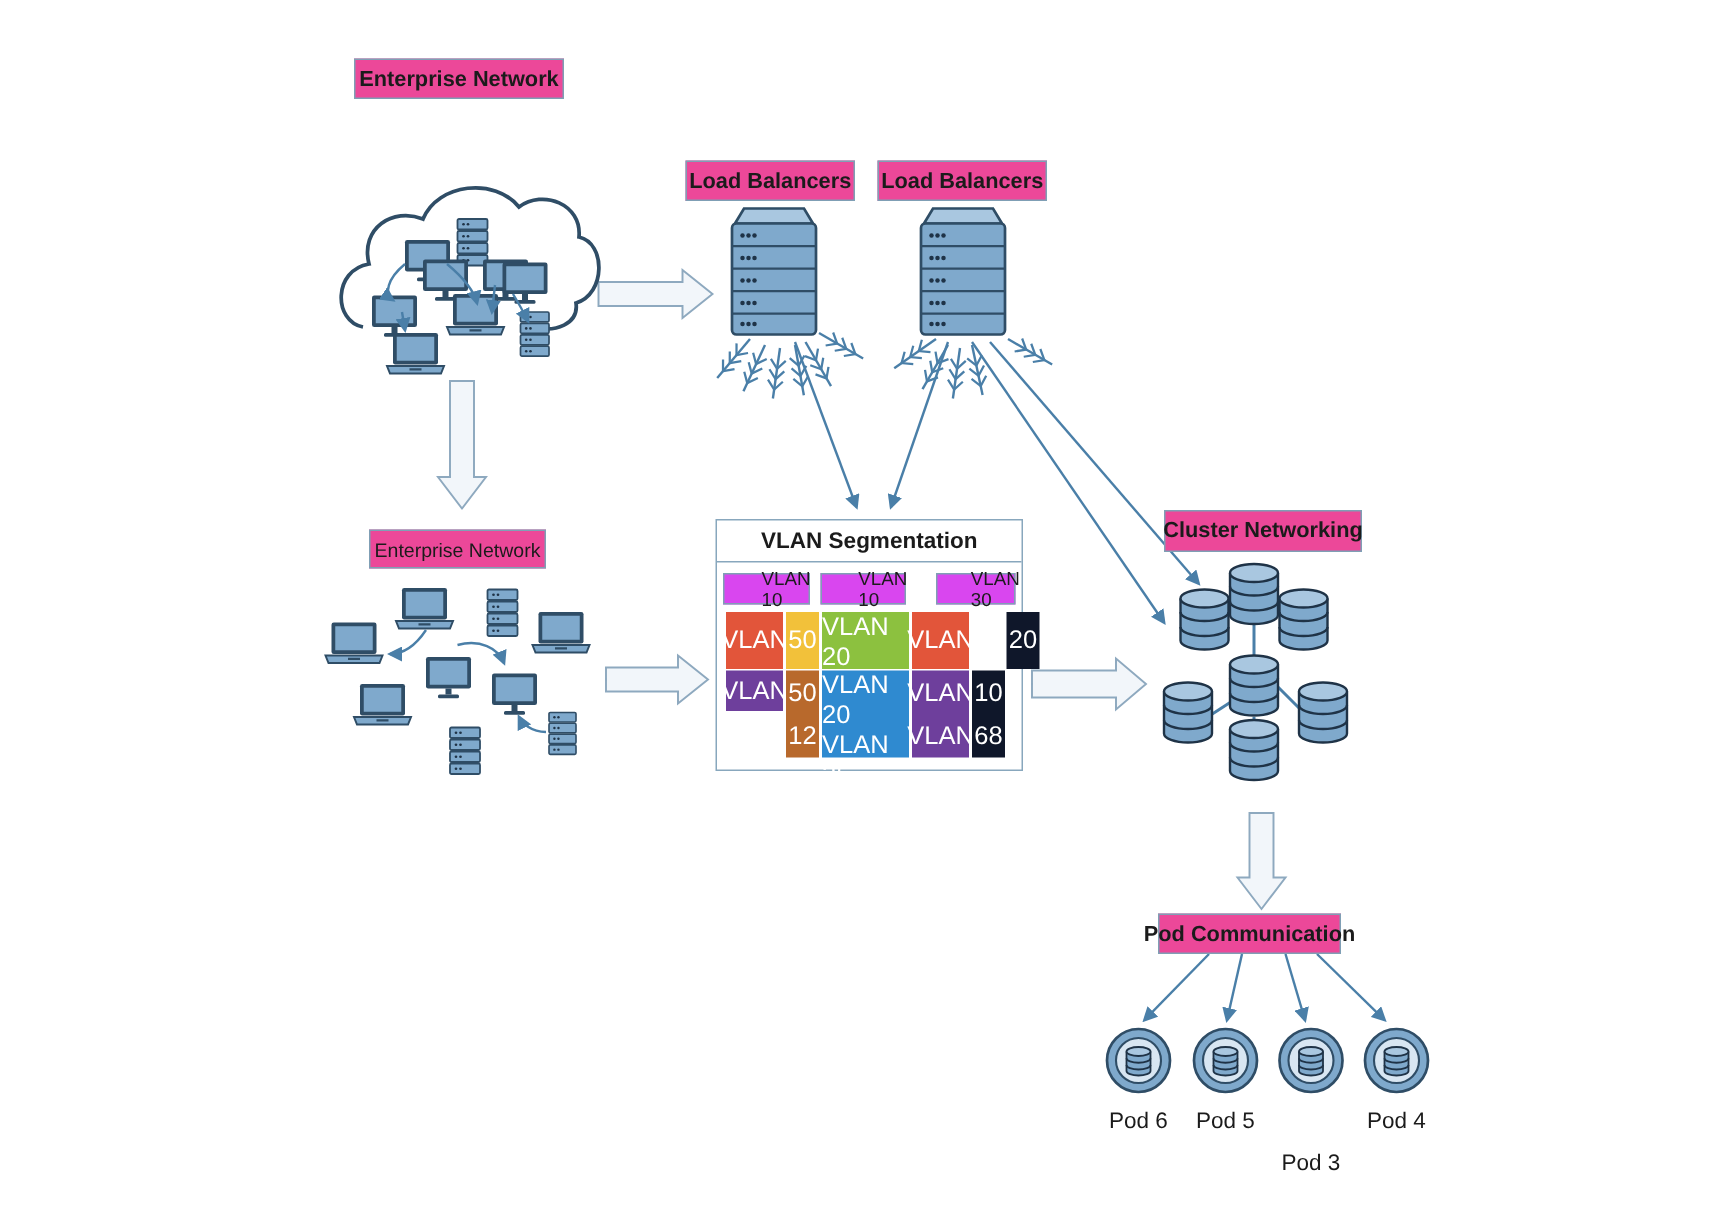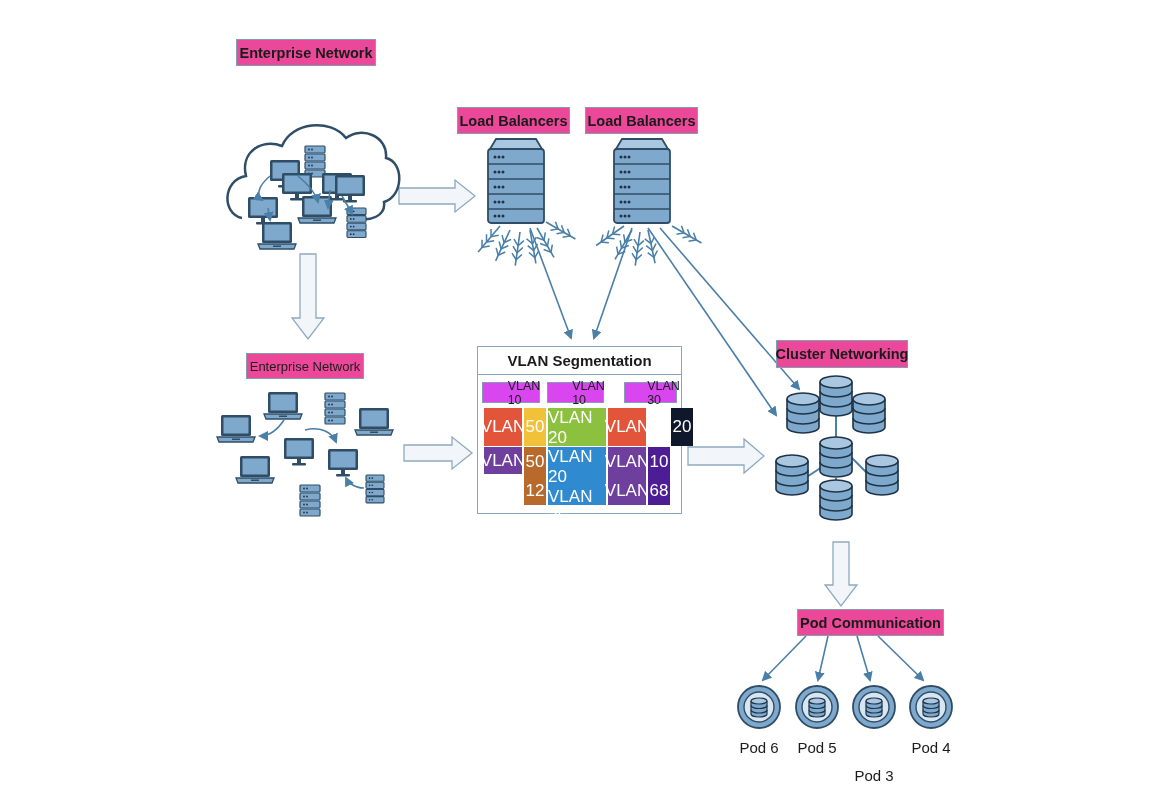--- a/index.html
+++ b/index.html
@@ -280,21 +280,21 @@
         <use href="#pod" x="931" y="707"></use>
       </g>
     </g>
 </svg>
 
 <div class="label lbl-b" style="left:236px;top:39px;width:140px;height:27px;">Enterprise Network</div>
 <div class="label lbl-b" style="left:457px;top:107px;width:113px;height:27px;">Load Balancers</div>
 <div class="label lbl-b" style="left:585px;top:107px;width:113px;height:27px;">Load Balancers</div>
 <div class="label" style="left:246px;top:353px;width:118px;height:26px;font-size:13px;">Enterprise Network</div>
 <div class="label lbl-b" style="left:776px;top:340px;width:132px;height:28px;">Cluster Networking</div>
-<div class="label lbl-b" style="left:797px;top:609px;width:147px;height:27px;text-align:center;">Pod Communication</div>
+<div class="label lbl-b" style="left:772px;top:609px;width:122px;height:27px;text-align:center;">Pod Communication</div>
 
 <div class="vlan-panel">
   <div class="vlan-title">VLAN Segmentation</div>
   <div class="vtag" style="left:4px;width:58px;">VLAN 10</div>
   <div class="vtag" style="left:69px;width:57px;">VLAN 10</div>
   <div class="vtag" style="left:146px;width:53px;">VLAN 30</div>
 
   <div class="cell" style="left:6px;top:61px;width:38px;height:38px;background:#e2553a;">
     <span>VLAN</span>
   </div>
@@ -319,21 +319,21 @@
     <span>12</span>
   </div>
   <div class="cell" style="left:70px;top:100px;width:58px;height:58px;background:#2f8ad0;">
     <span>VLAN 20</span>
     <span>VLAN 25</span>
   </div>
   <div class="cell" style="left:130px;top:100px;width:38px;height:58px;background:#6e3f9c;">
     <span>VLAN</span>
     <span>VLAN</span>
   </div>
-  <div class="cell" style="left:170px;top:100px;width:22px;height:58px;background:#4c1d95;">
+  <div class="cell" style="left:170px;top:100px;width:22px;height:58px;background:#0f172a;">
     <span>10</span>
     <span>68</span>
   </div>
 </div>
 
 <div class="pod-label" style="left:729px;">Pod 6</div>
 <div class="pod-label" style="left:787px;">Pod 5</div>
 <div class="pod-label" style="left:844px;margin-top:28px;">Pod 3</div>
 <div class="pod-label" style="left:901px;">Pod 4</div>
 

